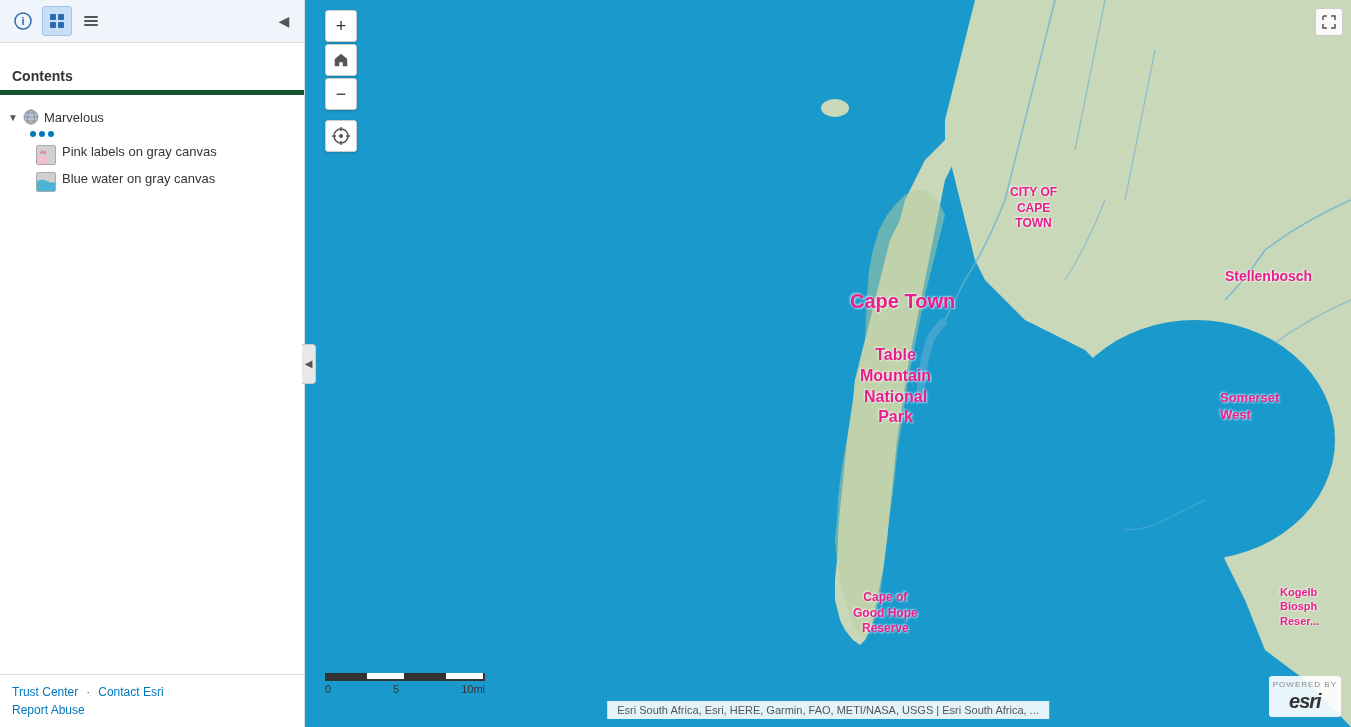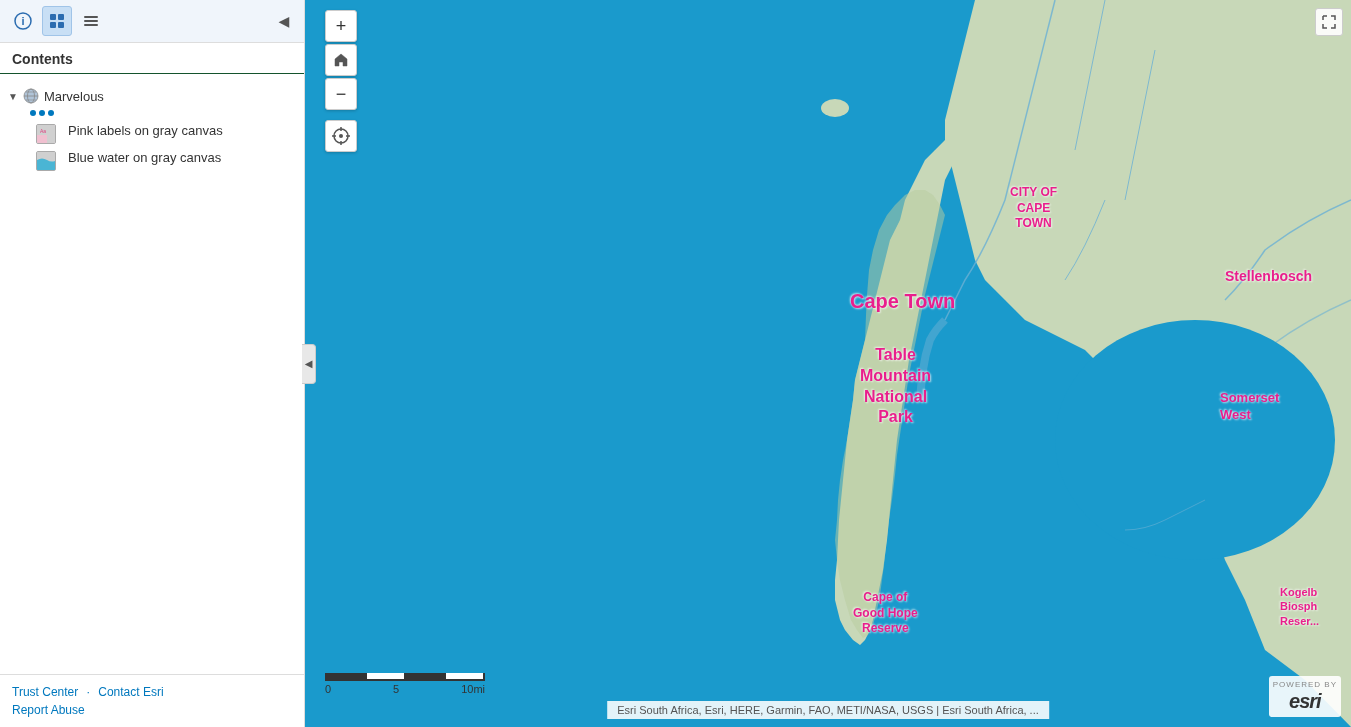--- a/index.html
+++ b/index.html
@@ -43,25 +43,25 @@
     .collapse-btn {
       margin-left: auto;
       width: 24px; height: 24px;
       display: flex; align-items: center; justify-content: center;
       cursor: pointer;
       color: #555;
       font-size: 14px;
     }
 
     #contents-label {
-      padding: 8px 12px 6px 12px;
+      padding: 25px 12px 6px 12px;
       font-size: 14px;
       font-weight: bold;
       color: #333;
-      border-bottom: 1px solid #14532d;
+      border-bottom: 5px solid #14532d;
     }
 
     #layer-list {
       padding: 8px 0;
       flex: 1;
       overflow-y: auto;
     }
 
     .layer-group {
       padding: 2px 0;
@@ -98,21 +98,21 @@
       align-items: center;
     }
 
     .layer-item {
       display: flex;
       align-items: flex-start;
       padding: 3px 8px 3px 36px;
       font-size: 13px;
       color: #333;
       cursor: pointer;
-      gap: 12px;
+      gap: 6px;
     }
 
     .layer-thumb {
       width: 20px; height: 20px;
       min-width: 20px;
       border: 1px solid #aaa;
       border-radius: 2px;
       overflow: hidden;
       margin-top: 1px;
     }

